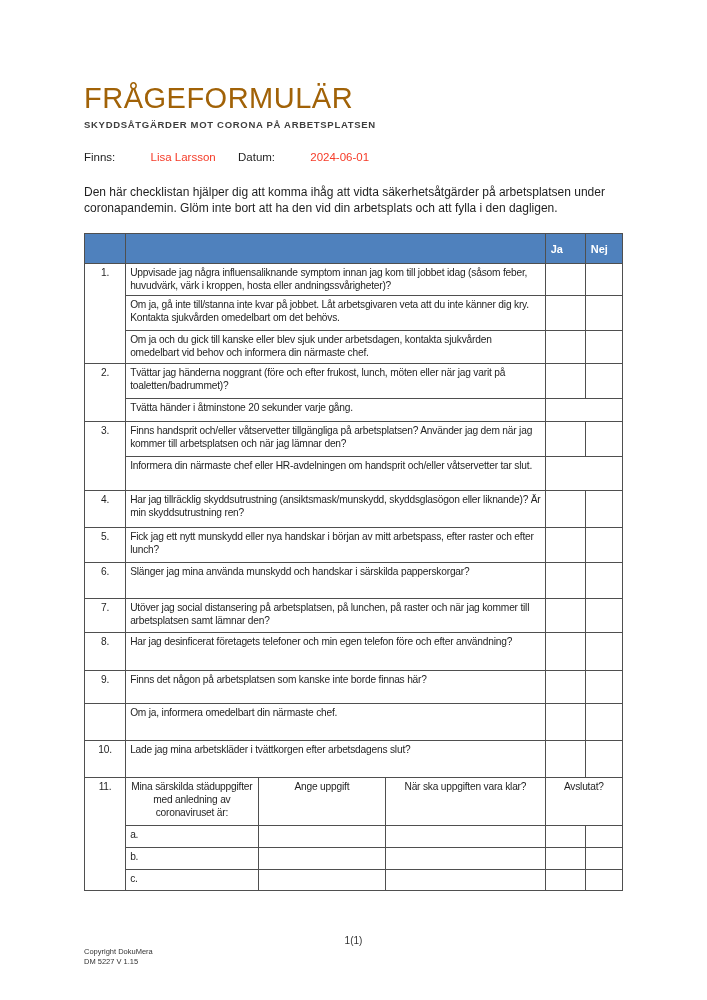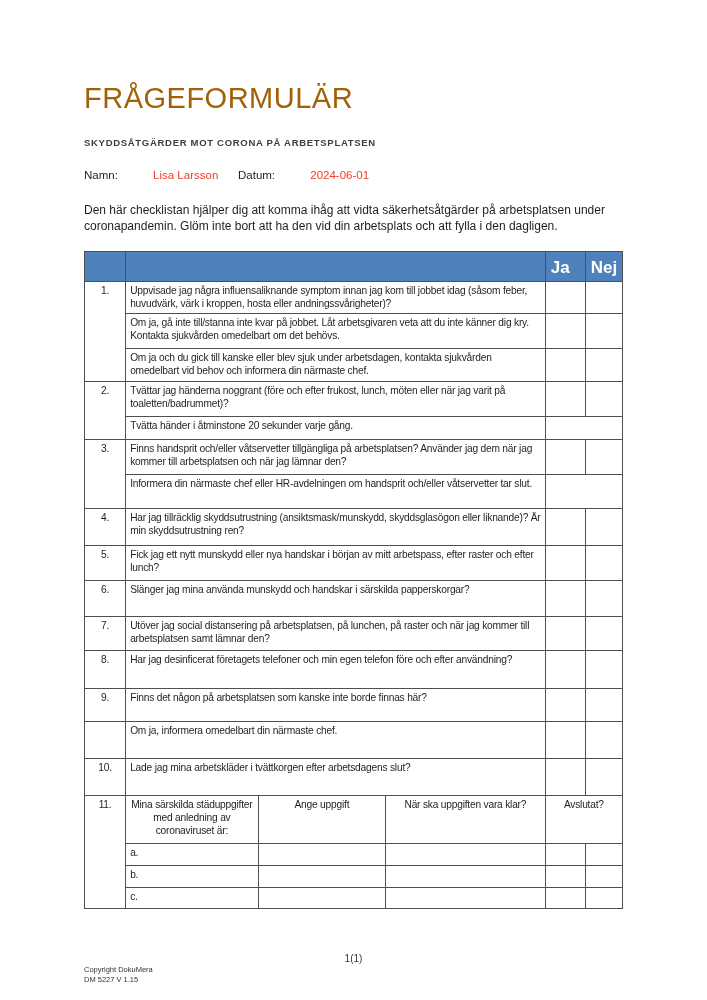--- a/index.html
+++ b/index.html
@@ -13,21 +13,21 @@
   .page { padding: 82px 84px 0 84px; }
 
   .title {
     font-size: 29px;
     font-weight: 300;
     letter-spacing: 0.5px;
     color: #a16207;
     white-space: nowrap;
   }
   .subtitle {
-    margin-top: 22px;
+    margin-top: 4px;
     font-size: 9.5px;
     font-weight: bold;
     letter-spacing: 0.7px;
     color: #3d3d3d;
     white-space: nowrap;
   }
   .meta {
     margin-top: 21px;
     font-size: 11.5px;
     display: flex;
@@ -64,21 +64,21 @@
   }
   td.num {
     text-align: center;
     padding: 3px 0 0 8px;
     font-size: 10.5px;
   }
   tr.hdr td {
     background: #4f81bd;
     color: #ffffff;
     font-weight: bold;
-    font-size: 17px;
+    font-size: 11px;
     letter-spacing: 0;
     vertical-align: middle;
     padding: 2px 0 0 5px;
     margin-left: 24px;
   }
   
   td.tf { border-bottom: 0; }
   td.tm { border-top: 0; border-bottom: 0; }
   td.tl { border-top: 0; }
   td.c { text-align: center; vertical-align: middle; padding: 2px 3px; }
@@ -101,21 +101,21 @@
 </head>
 <body>
 
 <div class="page">
 
   <div class="title">FRÅGEFORMULÄR</div>
   <div class="subtitle">SKYDDSÅTGÄRDER MOT CORONA PÅ ARBETSPLATSEN</div>
 
   <div class="meta">
     <div class="pair-name">
-      <span class="label">Namn:</span>
+      <span class="label">Finns:</span>
       <span class="red">Lisa Larsson</span>
     </div>
     <div class="pair-date">
       <span class="label">Datum:</span>
       <span class="red">2024-06-01</span>
     </div>
   </div>
 
   <div class="intro">Den här checklistan hjälper dig att komma ihåg att vidta säkerhetsåtgärder på arbetsplatsen under coronapandemin. Glöm inte bort att ha den vid din arbetsplats och att fylla i den dagligen.</div>
 

